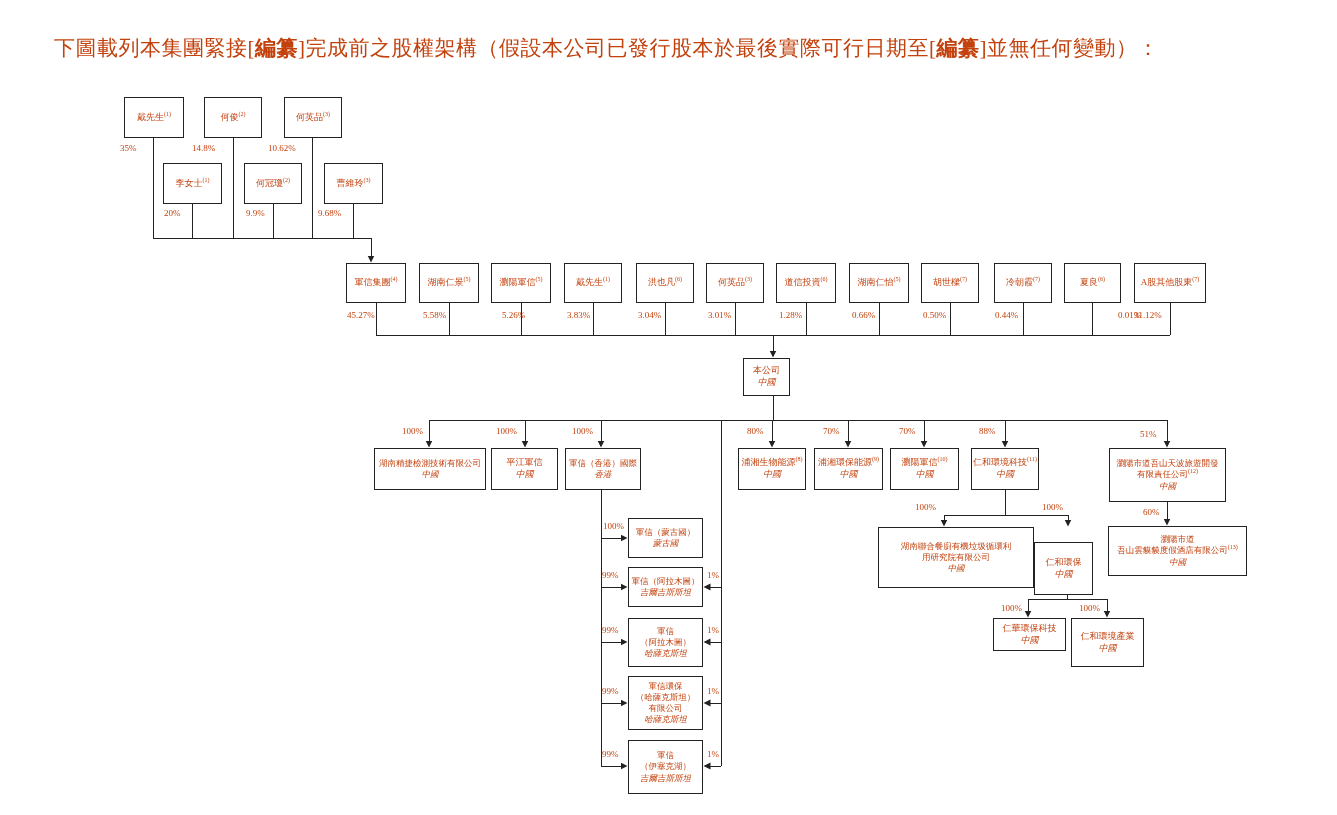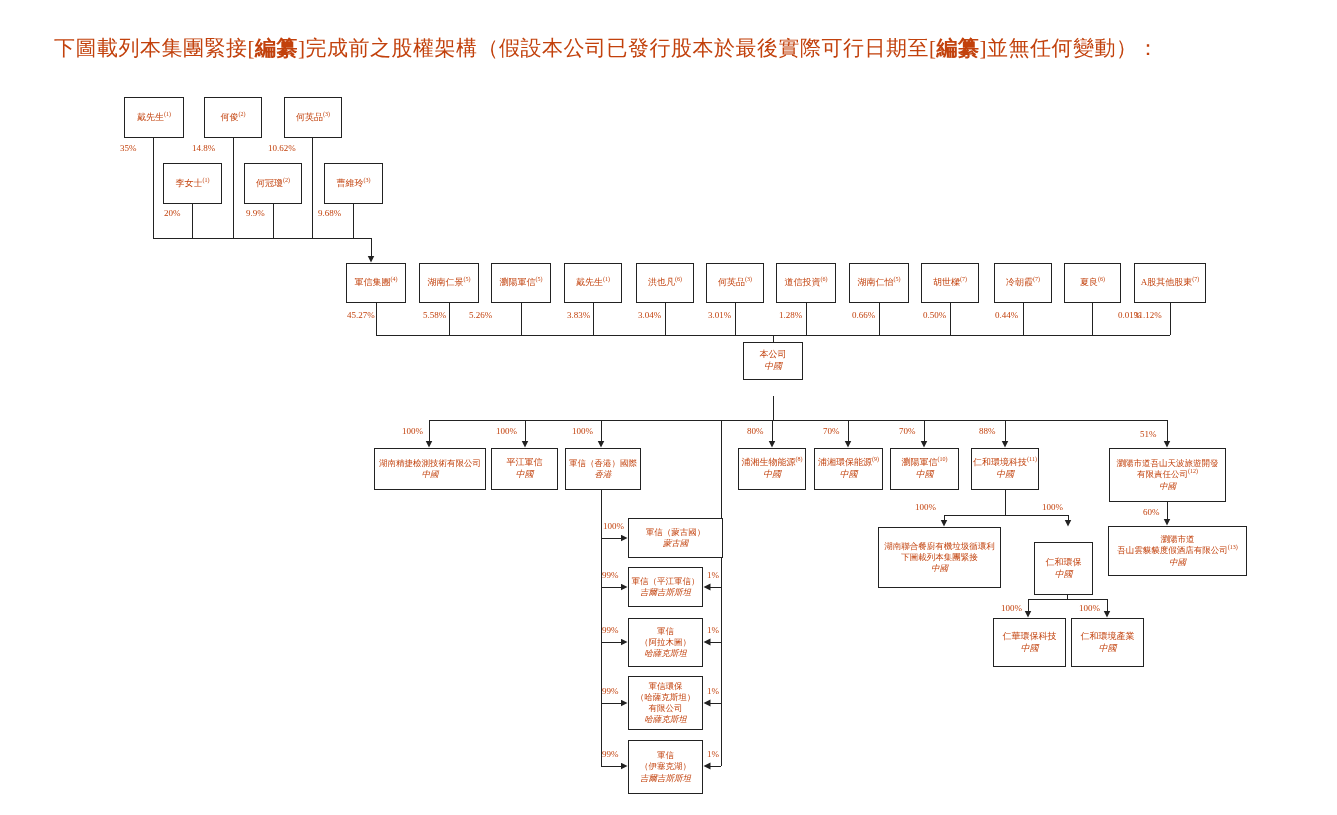--- a/index.html
+++ b/index.html
@@ -154,32 +154,32 @@
       <div class="nm"><span>冷朝霞</span><sup>(7)</sup></div>
     </div>
   <div class="node" style="left:1048px;top:263px;width:57px;height:40px">
       <div class="nm"><span>夏良</span><sup>(6)</sup></div>
     </div>
   <div class="node" style="left:1118px;top:263px;width:72px;height:40px">
       <div class="nm"><span>A股其他股東</span><sup>(7)</sup></div>
     </div>
   <span class="pct" style="left:331px;top:310px">45.27%</span>
   <span class="pct" style="left:407px;top:310px">5.58%</span>
-  <span class="pct" style="left:453px;top:310px">5.26%</span>
+  <span class="pct" style="left:486px;top:310px">5.26%</span>
   <span class="pct" style="left:551px;top:310px">3.83%</span>
   <span class="pct" style="left:622px;top:310px">3.04%</span>
   <span class="pct" style="left:692px;top:310px">3.01%</span>
   <span class="pct" style="left:763px;top:310px">1.28%</span>
   <span class="pct" style="left:836px;top:310px">0.66%</span>
   <span class="pct" style="left:907px;top:310px">0.50%</span>
   <span class="pct" style="left:979px;top:310px">0.44%</span>
   <span class="pct" style="left:1102px;top:310px">0.01%</span>
   <span class="pct" style="left:1118px;top:310px">31.12%</span>
 
-  <div class="node" style="left:727px;top:342px;width:60px;height:38px">
+  <div class="node" style="left:727px;top:358px;width:47px;height:38px">
     <div class="nm">本公司</div>
     <div class="country">中國</div>
   </div>
 
   <div class="node fs85" style="left:358px;top:448px;width:112px;height:42px">
     <div class="nm">湖南精捷檢測技術有限公司</div>
       <div class="country">中國</div>
     </div>
   <div class="node" style="left:475px;top:448px;width:67px;height:42px">
     <div class="nm">平江軍信</div>
@@ -212,26 +212,26 @@
     </div>
   <span class="pct" style="left:386px;top:426px">100%</span>
   <span class="pct" style="left:480px;top:426px">100%</span>
   <span class="pct" style="left:556px;top:426px">100%</span>
   <span class="pct" style="left:731px;top:426px">80%</span>
   <span class="pct" style="left:807px;top:426px">70%</span>
   <span class="pct" style="left:883px;top:426px">70%</span>
   <span class="pct" style="left:963px;top:426px">88%</span>
   <span class="pct" style="left:1124px;top:429px">51%</span>
 
-  <div class="node fs85" style="left:612px;top:518px;width:95px;height:40px">
+  <div class="node fs85" style="left:612px;top:518px;width:75px;height:40px">
     <div class="nm">軍信（蒙古國）</div>
       <div class="country">蒙古國</div>
     </div>
   <div class="node fs85" style="left:612px;top:567px;width:75px;height:40px">
-    <div class="nm">軍信（平江軍信）</div>
+    <div class="nm">軍信（阿拉木圖）</div>
       <div class="country">吉爾吉斯斯坦</div>
     </div>
   <div class="node fs85" style="left:612px;top:618px;width:75px;height:49px">
     <div class="nm">軍信</div>
       <div class="nm">（阿拉木圖）</div>
       <div class="country">哈薩克斯坦</div>
     </div>
   <div class="node fs85" style="left:612px;top:676px;width:75px;height:54px">
     <div class="nm">軍信環保</div>
       <div class="nm">（哈薩克斯坦）</div>
@@ -246,33 +246,33 @@
   <span class="pct" style="left:587px;top:521px">100%</span>
   <span class="pct" style="left:586px;top:570px">99%</span>
   <span class="pct" style="left:691px;top:570px">1%</span>
   <span class="pct" style="left:586px;top:625px">99%</span>
   <span class="pct" style="left:691px;top:625px">1%</span>
   <span class="pct" style="left:586px;top:686px">99%</span>
   <span class="pct" style="left:691px;top:686px">1%</span>
   <span class="pct" style="left:586px;top:749px">99%</span>
   <span class="pct" style="left:691px;top:749px">1%</span>
 
-  <div class="node fs85" style="left:862px;top:527px;width:123px;height:61px">
+  <div class="node fs85" style="left:862px;top:527px;width:156px;height:61px">
     <div class="nm">湖南聯合餐廚有機垃圾循環利</div>
-    <div class="nm">下圖載列本集團緊接</div>
+    <div class="nm">用研究院有限公司</div>
     <div class="country">中國</div>
     </div>
   <div class="node" style="left:1018px;top:542px;width:59px;height:53px">
     <div class="nm">仁和環保</div>
       <div class="country">中國</div>
     </div>
   <span class="pct" style="left:899px;top:502px">100%</span>
   <span class="pct" style="left:1026px;top:502px">100%</span>
 
-  <div class="node" style="left:977px;top:618px;width:73px;height:49px">
+  <div class="node" style="left:977px;top:618px;width:73px;height:33px">
     <div class="nm">仁華環保科技</div>
       <div class="country">中國</div>
     </div>
   <div class="node" style="left:1055px;top:618px;width:73px;height:49px">
     <div class="nm">仁和環境產業</div>
       <div class="country">中國</div>
     </div>
   <span class="pct" style="left:985px;top:603px">100%</span>
   <span class="pct" style="left:1063px;top:603px">100%</span>
 

